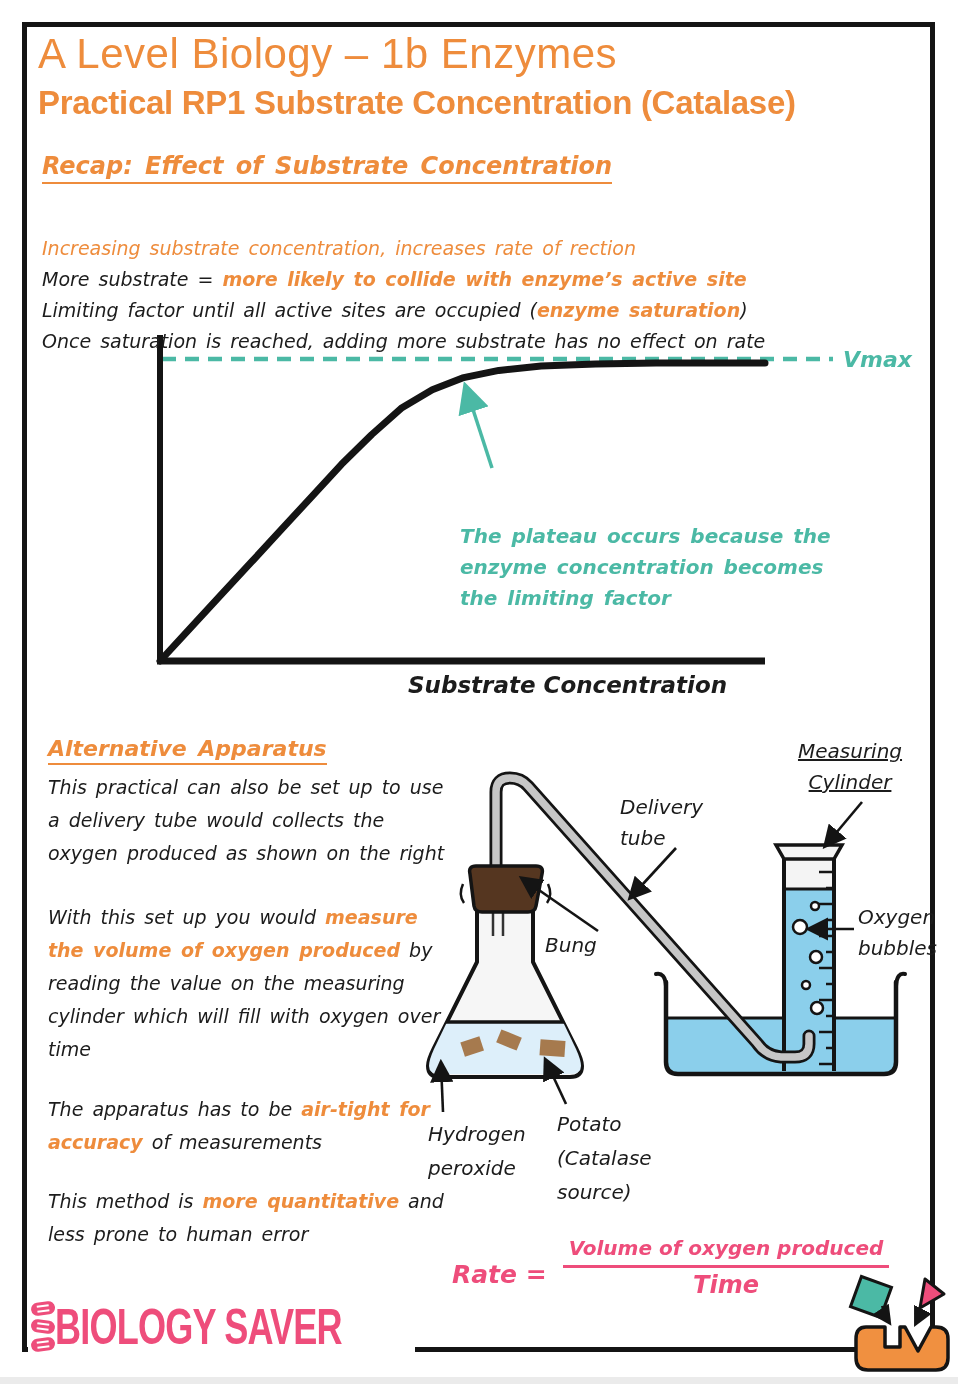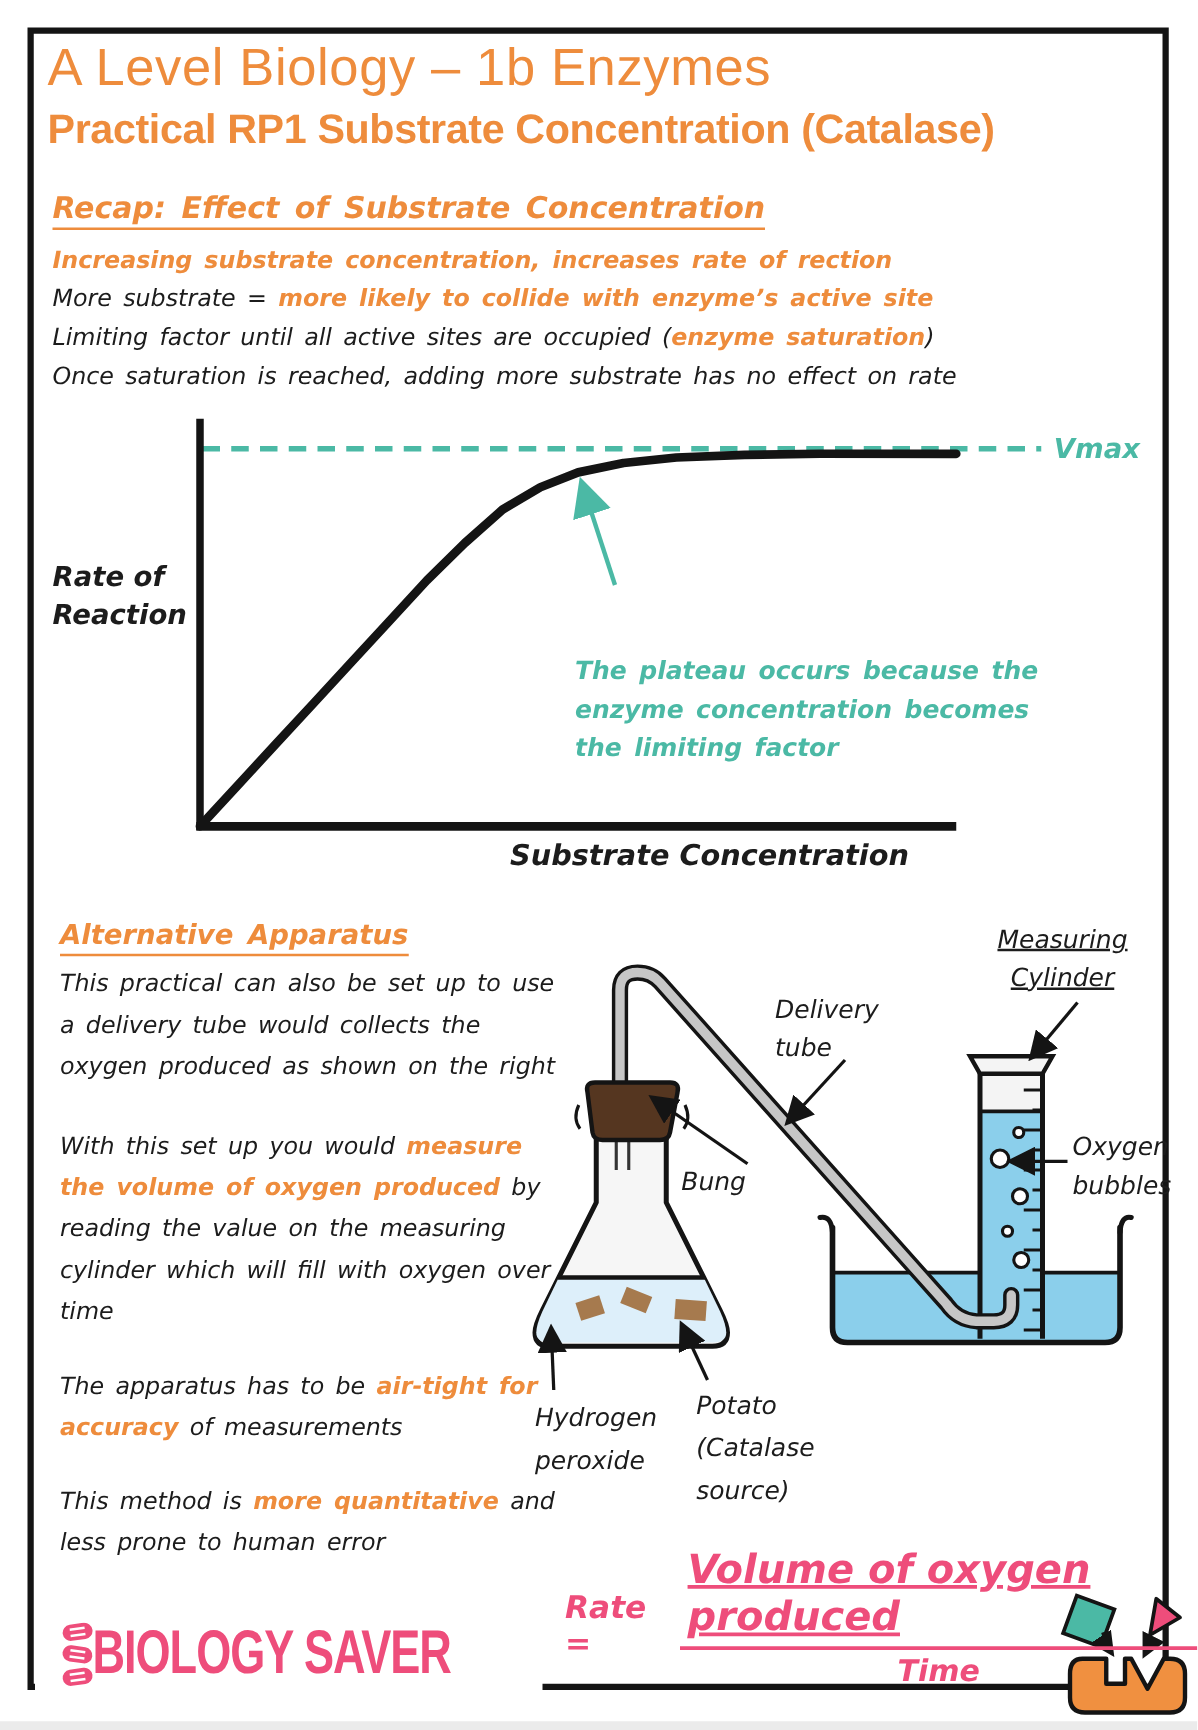--- a/index.html
+++ b/index.html
@@ -18,23 +18,23 @@
             word-spacing:4px;}
   .bodyline{font-size:19px;line-height:31px;white-space:nowrap;word-spacing:3px;}
   .para{font-size:19px;line-height:33px;white-space:pre-line;word-spacing:3px;}
   .axis-label{font-size:22px;line-height:30px;white-space:pre-line;font-weight:700;}
   .diagram-label{font-size:20px;line-height:31px;white-space:pre-line;}
   .annotation{font-size:20px;line-height:31px;white-space:pre-line;color:var(--teal);font-weight:700;word-spacing:3px;}
   .vmax{font-size:22px;color:var(--teal);font-weight:700;}
   .formula{display:flex;align-items:center;color:var(--pink);font-weight:700;}
   .formula .lhs{font-size:25px;margin-top:13px;margin-right:16px;}
   .fraction{display:flex;flex-direction:column;align-items:center;}
-  .fraction .num{font-size:32px;padding:0 6px 5px 6px;border-bottom:3.5px solid var(--pink);text-decoration:underline;}
+  .fraction .num{font-size:20px;padding:0 6px 5px 6px;border-bottom:3.5px solid var(--pink);}
   .fraction .den{font-size:24px;padding-top:3px;}
-  .logo{display:flex;background:#fff;padding:2px 10px 2px 20px;}
+  .logo{display:flex;align-items:center;background:#fff;padding:2px 10px 2px 1px;}
   .logo-text{font-size:44px;font-weight:700;color:var(--pink);letter-spacing:-1px;
              display:inline-block;transform:scale(0.82,1.12);transform-origin:left center;margin-left:-4px;}
   .page-edge{position:absolute;left:0;bottom:0;width:100%;height:7px;background:#ebebeb;z-index:3;}
 </style>
 </head>
 <body>
 
 <div class="page">
   <div class="frame"></div>
 
@@ -140,28 +140,26 @@
     </g>
   </svg>
 
   <div class="txt" style="left:38px;top:30px;">
     <div class="title1">A Level Biology – 1b Enzymes</div>
     <div class="title2">Practical RP1 Substrate Concentration (Catalase)</div>
   </div>
 
   <div class="txt hand sec-head" style="left:42px;top:152px;">Recap: Effect of Substrate Concentration</div>
   <div class="txt hand" style="left:42px;top:193px;">
-    <div class="bodyline orange" style="font-weight:700;">Increasing substrate concentration, increases rate of rection</div>
+    <div class="bodyline orange" style="font-weight:400;margin-top:40px;">Increasing substrate concentration, increases rate of rection</div>
     <div class="bodyline"><span>More substrate = </span><span class="orange" style="font-weight:700;">more likely to collide with enzyme’s active site</span></div>
     <div class="bodyline"><span>Limiting factor until all active sites are occupied (</span><span class="orange" style="font-weight:700;">enzyme saturation</span><span>)</span></div>
     <div class="bodyline">Once saturation is reached, adding more substrate has no effect on rate</div>
   </div>
 
-  <div class="txt hand axis-label" style="left:42px;top:448px;">Rate of
-Reaction</div>
   <div class="txt hand vmax" style="left:843px;top:347px;">Vmax</div>
   <div class="txt hand" style="left:408px;top:672px;font-size:23px;font-weight:700;">Substrate Concentration</div>
   <div class="txt hand annotation" style="left:460px;top:477px;margin-top:44px;">The plateau occurs because the
 enzyme concentration becomes
 the limiting factor</div>
 
   <div class="txt hand sec-head" style="left:48px;top:736px;font-size:22px;">Alternative Apparatus</div>
   <div class="txt hand para" style="left:48px;top:771px;">This practical can also be set up to use
 a delivery tube would collects the
 oxygen produced as shown on the right</div>

